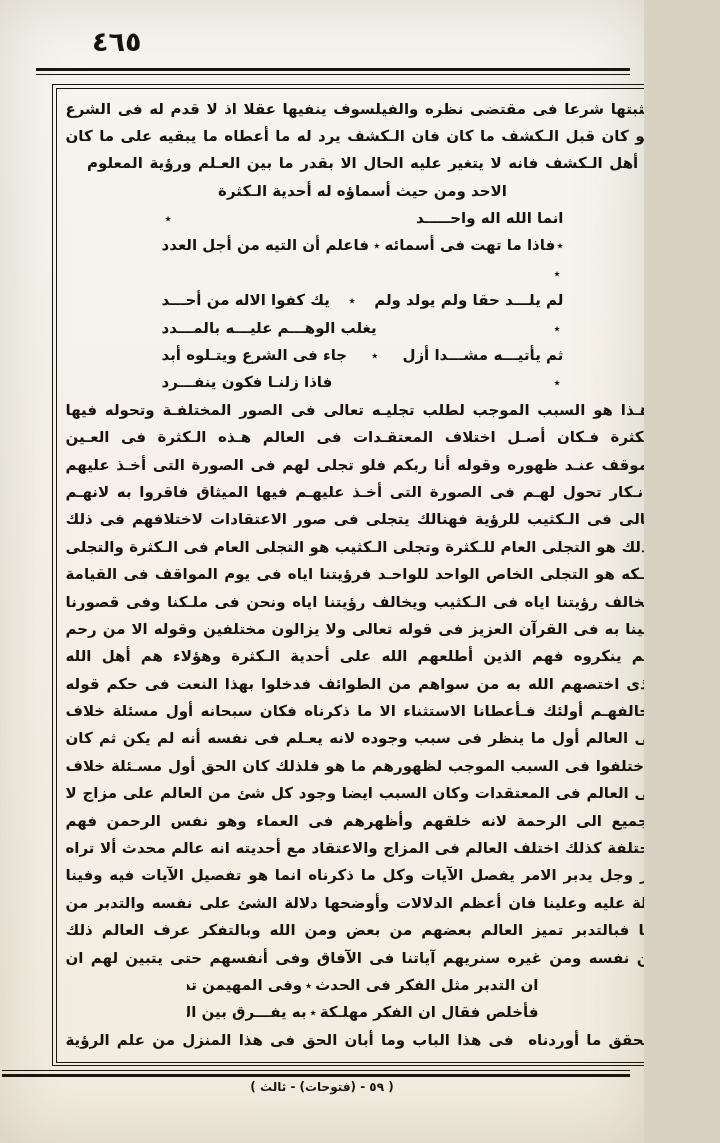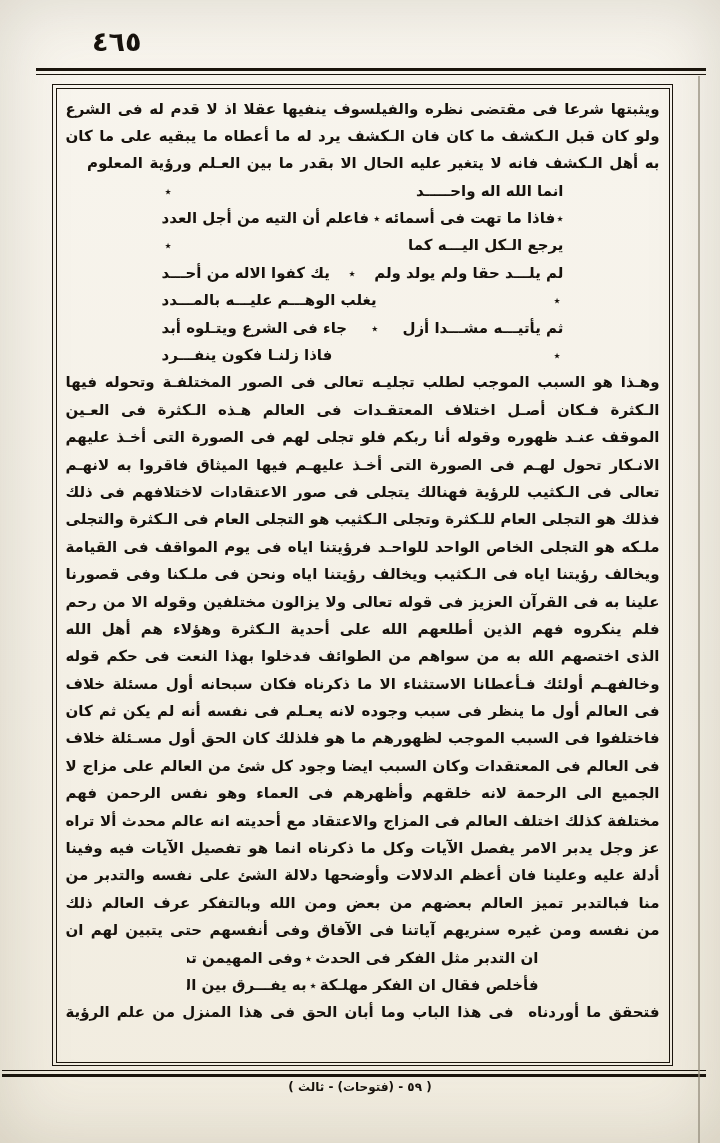--- a/index.html
+++ b/index.html
@@ -1,17 +1,17 @@
 <!DOCTYPE html>
 <html lang="ar"><head>
 <meta charset="utf-8">
 <style>
   html,body{margin:0;padding:0;background:#d8d2c4;}
   .page{
-    position:relative; width:720px; height:1143px; overflow:hidden;
+    position:relative; width:644px; height:1143px; overflow:hidden;
     background:linear-gradient(180deg,#f8f5ee 0%,#f4f0e6 60%,#f1ecdf 100%);
     box-shadow:inset 0 0 70px rgba(110,98,75,.22);
     font-family:"DejaVu Sans",sans-serif; color:#17120c;
   }
   .page-number{
     position:absolute; top:26px; left:92px;
     font-size:27px; font-weight:700; direction:rtl; letter-spacing:1px;
   }
   .rule-top{
     position:absolute; top:68px; left:36px; right:14px; height:3px;
@@ -66,34 +66,34 @@
   <div class="page-number">٤٦٥</div>
   <div class="rule-top"></div>
 
   <div class="frame">
     <div class="frame-inner">
       <div class="text-body">
 
         <div class="line">ويثبتها شرعا فى مقتضى نظره والفيلسوف ينفيها عقلا اذ لا قدم له فى الشرع والايمان وأهل الله يثبتونها كشفا وذوقا</div>
         <div class="line">ولو كان قبل الـكشف ما كان فان الـكشف يرد له ما أعطاه ما يبقيه على ما كان عليه الان كان ممن يقول بما جاء</div>
         <div class="line">به أهل الـكشف فانه لا يتغير عليه الحال الا بقدر ما بين العـلم ورؤية المعلوم   واعلم أن الله من حيث نفسه له أحـدية</div>
+        <div class="line line--center">الاحد ومن حيث أسماؤه له أحدية الـكثرة</div>
 
         <div class="poem poem-1">
           <div class="verse">
             <span class="hemi">انما الله اله واحـــــد</span>
             <span class="sep">٭</span>
           </div>
           <div class="verse">
             <span class="lead">٭</span>
             <span class="hemi">فاذا ما تهت فى أسمائه</span>
             <span class="sep">٭</span>
             <span class="hemi">فاعلم أن التيه من أجل العدد</span>
           </div>
           <div class="verse">
-            <span class="hemi">يرجع الـكل اليـــه كما</span>
             <span class="sep">٭</span>
           </div>
           <div class="verse">
             <span class="hemi">لم يلـــد حقا ولم يولد ولم</span>
             <span class="sep">٭</span>
             <span class="hemi">يك كفوا الاله من أحـــد</span>
           </div>
           <div class="verse">
             <span class="sep">٭</span>
             <span class="hemi">يغلب الوهـــم عليـــه بالمـــدد</span>

